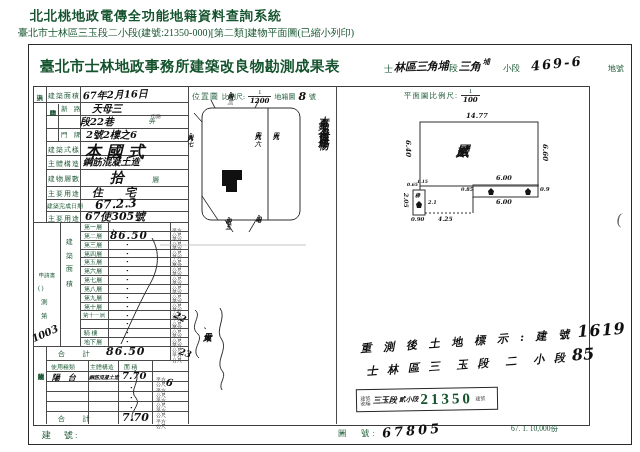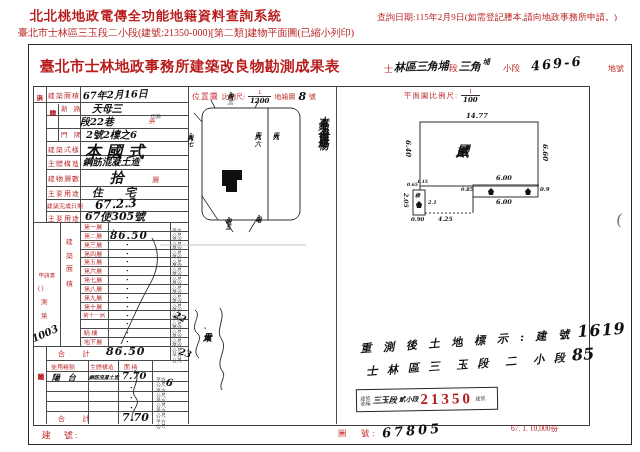--- a/index.html
+++ b/index.html
@@ -1,39 +1,38 @@
 <!DOCTYPE html>
 <html><head>
 <meta charset="utf-8">
 <style>
   html,body{margin:0;padding:0;background:#e8e8e8;}
   .page{position:relative;width:640px;height:452px;background:#ffffff;overflow:hidden;
         font-family:"Liberation Serif",serif;color:#222;}
   .abs{position:absolute;}
-  .p{font-family:"Liberation Serif",serif;color:#b91c1c;}
+  .p{font-family:"Liberation Serif",serif;color:#14532d;}
   .hw{font-family:"DejaVu Serif",serif;font-style:italic;font-weight:600;color:#101010;}
   .v{writing-mode:vertical-rl;text-orientation:upright;}
   .hl{position:absolute;height:1px;background:#4a4a4a;}
   .vl{position:absolute;width:1px;background:#4a4a4a;}
   .unit2{display:inline-block;width:12px;font-size:5px;line-height:5px;color:#444;
          text-align:center;letter-spacing:0;word-break:break-all;}
   .frac{display:inline-flex;flex-direction:column;align-items:center;font-size:7px;line-height:7px;}
   .frac .den{border-top:1px solid #333;padding:0 2px;}
   .row-label{letter-spacing:1px;}
   .seal{fill:#141414;}
   .sketch{stroke:#2f2f2f;stroke-width:1;fill:none;}
   .dim{color:#161616;}
 </style>
 </head>
 <body>
 
 <div class="page">
 
   <div class="abs p" style="left:30px;top:7px;font-size:13px;font-weight:600;letter-spacing:1px;">北北桃地政電傳全功能地籍資料查詢系統</div>
-  <div class="abs p" style="left:377px;top:11px;font-size:9px;">查詢日期:115年2月9日(如需登記謄本,請向地政事務所申請。)</div>
   <div class="abs p" style="left:18px;top:26px;font-size:10px;">臺北市士林區三玉段二小段(建號:21350-000)[第二類]建物平面圖(已縮小列印)</div>
 
   <div class="abs" style="left:28px;top:44px;width:602px;height:399px;border:1.5px solid #2a2a2a;"></div>
 
   <div class="abs p" style="left:40px;top:57px;font-size:14.5px;font-weight:700;letter-spacing:0.5px;">臺北市士林地政事務所建築改良物勘測成果表</div>
   <div class="abs p" style="left:384px;top:63px;font-size:9px;">士</div>
   <div class="abs hw" style="left:394px;top:59px;font-size:11px;transform:rotate(-2deg);">林區三角埔</div>
   <div class="abs p" style="left:449px;top:62px;font-size:9px;">段</div>
   <div class="abs hw" style="left:459px;top:59px;font-size:11px;text-align:right;">三角</div>
   <div class="abs hw" style="left:483px;top:57px;font-size:7px;">埔</div>

